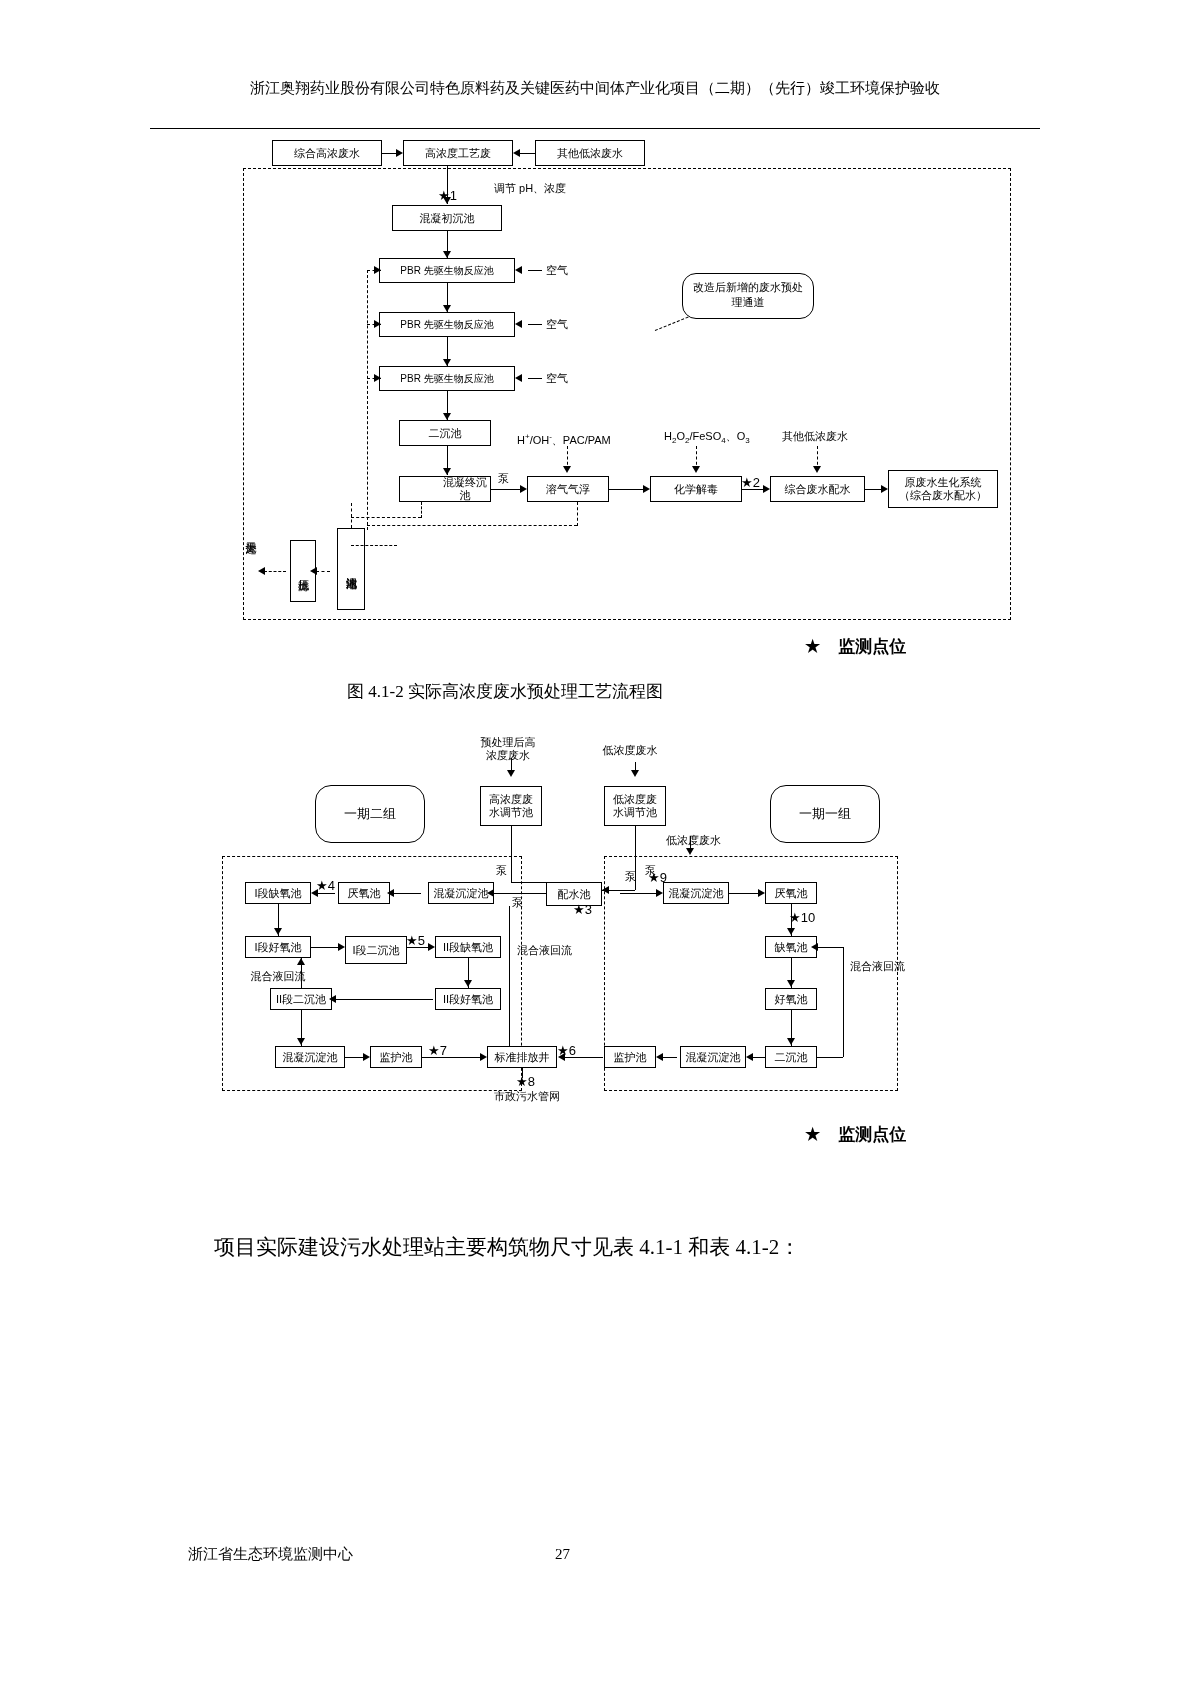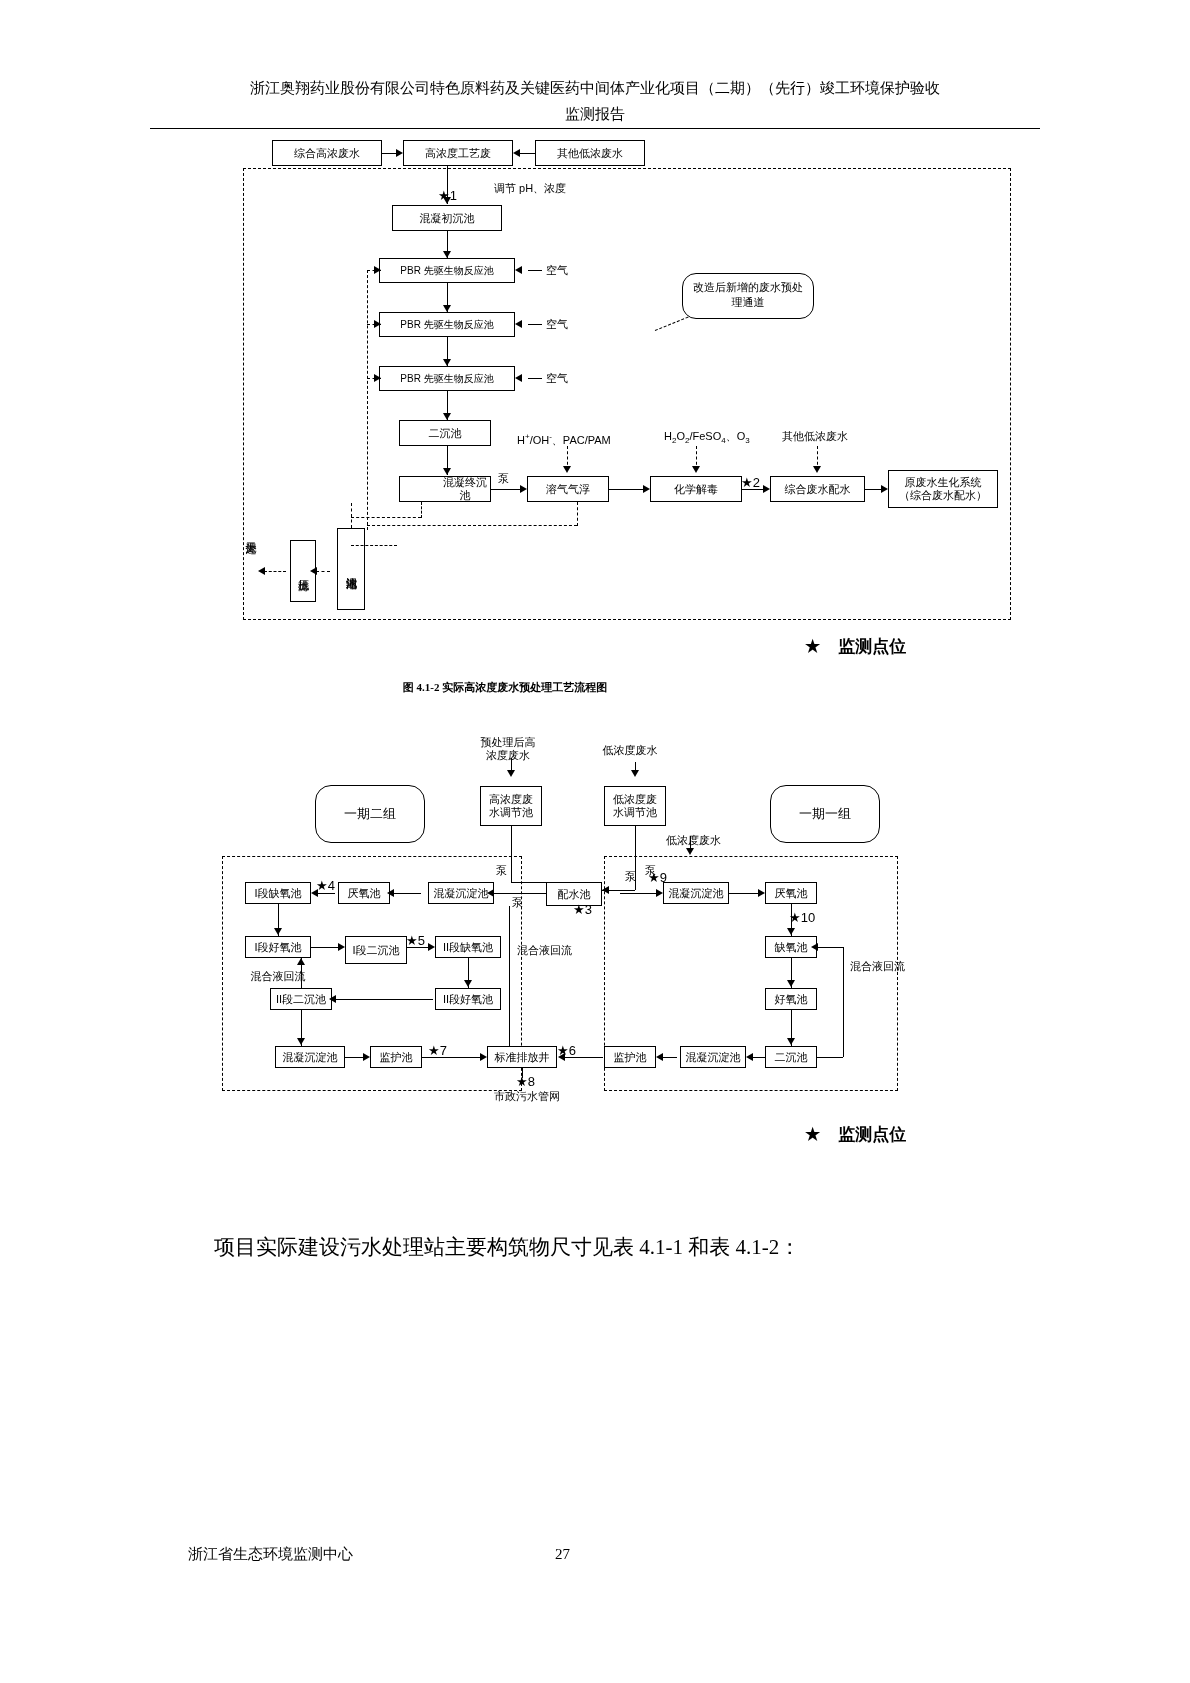--- a/index.html
+++ b/index.html
@@ -19,21 +19,21 @@
   .footer-left{
     position:absolute;left:188px;top:1545px;font-size:15px;
   }
   .footer-page{
     position:absolute;left:555px;top:1546px;font-size:15px;
     font-family:"Liberation Serif", serif;
   }
   
   .caption{
     position:absolute;width:1010px;text-align:center;
-    font-weight:bold;font-size:11px;
+    font-weight:normal;font-size:17px;
   }
   .legend{
     position:absolute;font-size:17px;font-weight:bold;
   }
   .legend .star{font-size:17px;margin-right:18px;}
   .para{
     position:absolute;left:214px;top:1233px;font-size:21px;
   }
 
   
@@ -98,21 +98,20 @@
   sub{font-size:8px;}
   sup{font-size:8px;}
 </style>
 </head>
 <body>
 
 <div class="page">
 
   <div class="header">
     <div>浙江奥翔药业股份有限公司特色原料药及关键医药中间体产业化项目（二期）（先行）竣工环境保护验收</div>
-    <div>监测报告</div>
   </div>
   <div class="header-rule"></div>
 
   <div class="diag" style="left:0;top:0;width:1190px;height:680px;">
 
     <div class="dashbox" style="left:243px;top:168px;width:768px;height:452px;"></div>
 
     <div class="box" style="left:272px;top:140px;width:110px;height:26px;">综合高浓废水</div>
     <div class="box" style="left:403px;top:140px;width:110px;height:26px;">高浓度工艺废</div>
     <div class="box" style="left:535px;top:140px;width:110px;height:26px;">其他低浓废水</div>

